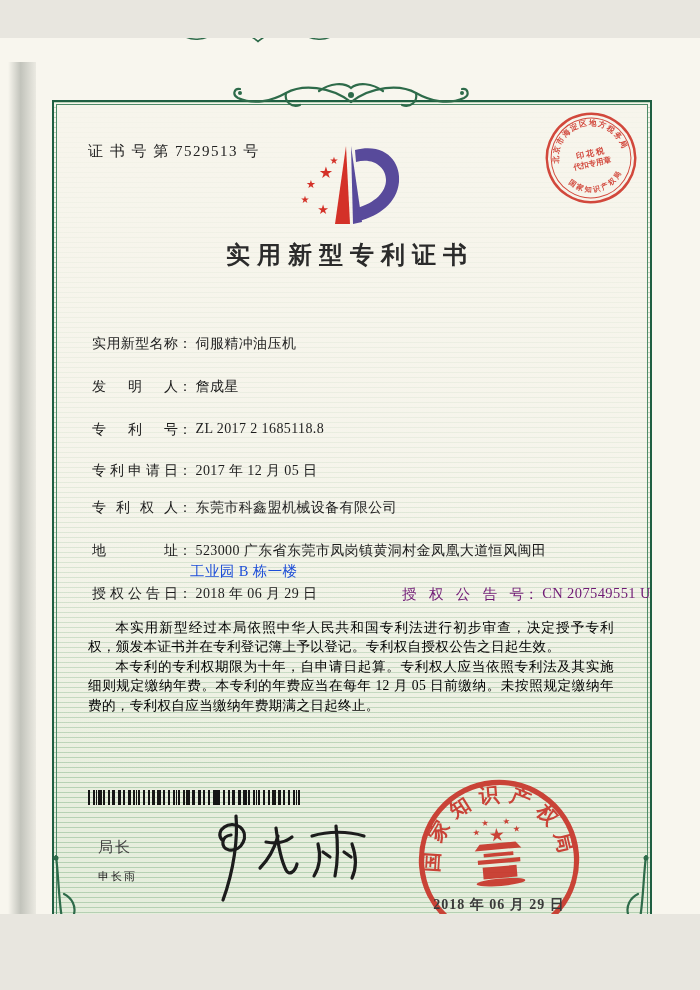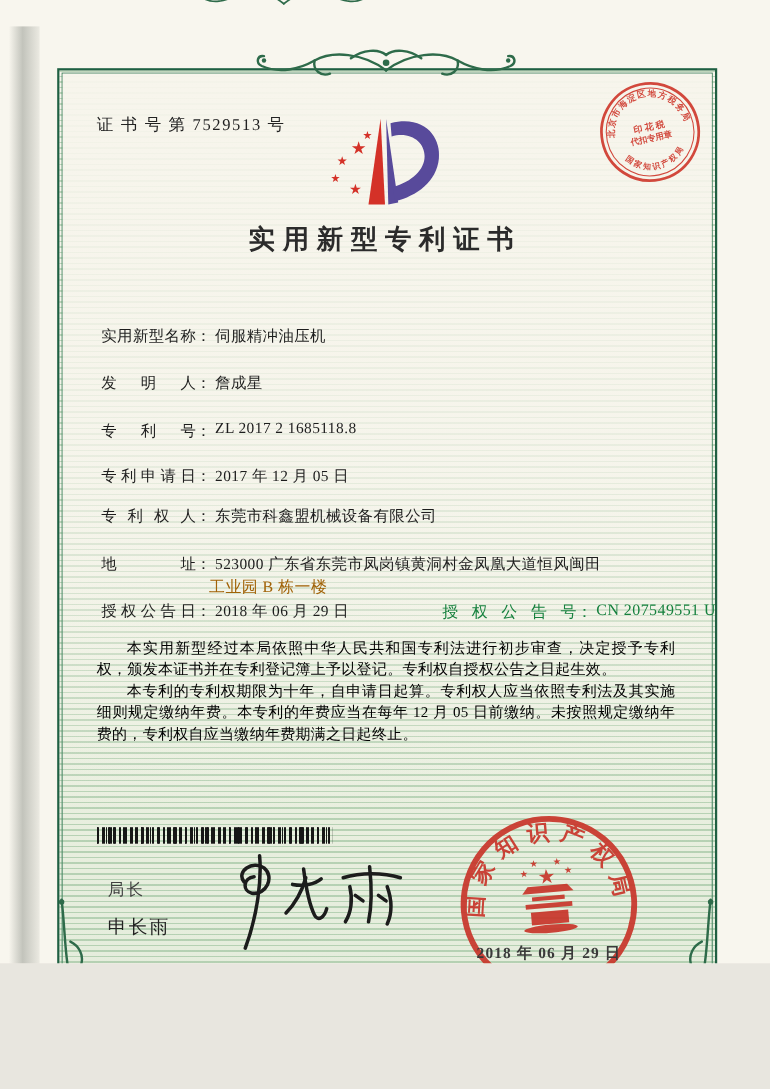--- a/index.html
+++ b/index.html
@@ -1,20 +1,21 @@
 <!DOCTYPE html>
 <html><head>
 <meta charset="utf-8">
 <style>
   html,body{margin:0;padding:0;background:#e8e6df;}
   .page{
     position:relative;width:700px;height:876px;overflow:hidden;
     background:#f8f6ee;
     font-family:"Liberation Serif","DejaVu Serif",serif;
     color:#2f2f2f;
+    margin-top:38px;
   }
   
   .left-shade{position:absolute;left:8px;top:24px;width:28px;height:966px;
     background:linear-gradient(90deg,rgba(120,126,118,0) 0%,rgba(120,126,118,0.42) 45%,rgba(120,126,118,0.10) 100%);}
   
   .outer-rule{position:absolute;left:26px;top:978px;width:674px;height:3px;
     border-top:2px solid #23523a;}
   
   .frame{position:absolute;left:52px;top:62px;width:596px;height:872px;
     border:2px solid #1f5f42;
@@ -30,32 +31,32 @@
   .abs{position:absolute;}
   .z{z-index:3;}
   .cert-no{left:88px;top:104px;font-size:15px;letter-spacing:1.5px;color:#222;}
   .title{left:52px;top:201px;width:596px;text-align:center;font-size:24px;font-weight:700;
     letter-spacing:7px;color:#2b2b2b;}
   .row{left:92px;width:540px;font-size:14px;color:#1d1d1d;}
   .flabel{display:inline-block;width:86px;text-align:justify;text-align-last:justify;vertical-align:top;}
   .flabel2{display:inline-block;width:122px;text-align:justify;text-align-last:justify;vertical-align:top;}
   .fcolon{display:inline-block;vertical-align:top;}
   .fvalue{display:inline-block;vertical-align:top;letter-spacing:0.4px;}
-  .addr2{left:190px;font-size:14.5px;color:#a16207;letter-spacing:0.4px;}
-  .row7-right{left:402px;width:250px;font-size:14.5px;color:#15803d;}
+  .addr2{left:190px;font-size:14.5px;color:#1d4ed8;letter-spacing:0.4px;}
+  .row7-right{left:402px;width:250px;font-size:14.5px;color:#701a75;}
   .paras{left:88px;top:580px;width:526px;font-size:13.6px;line-height:19.4px;
     color:#000000;text-align:justify;}
   .paras p{margin:0;text-indent:2em;letter-spacing:0.3px;}
   .barcode{left:88px;top:752px;width:214px;height:15px;
     background:
       repeating-linear-gradient(90deg,#161616 0 2px,rgba(0,0,0,0) 2px 5px),
       repeating-linear-gradient(90deg,#161616 0 1px,rgba(0,0,0,0) 1px 8px),
       repeating-linear-gradient(90deg,rgba(0,0,0,0) 0 11px,#161616 11px 14px,rgba(0,0,0,0) 14px 29px);}
   .role{left:98px;top:800px;font-size:15px;letter-spacing:2px;color:#404040;}
-  .dname{left:98px;top:831px;font-size:17px;letter-spacing:2px;color:#222;}
+  .dname{left:98px;top:831px;font-size:11px;letter-spacing:2px;color:#222;}
   .sig{left:196px;top:772px;}
   .seal{left:414px;top:737px;transform:rotate(-5deg);opacity:0.92;}
   .seal-date{left:414px;top:858px;width:170px;text-align:center;font-size:14px;
     letter-spacing:1px;color:#3a3a3a;font-weight:600;}
   .stamp{left:543px;top:72px;transform:rotate(-12deg);opacity:0.92;}
   .footer{left:52px;top:905px;width:596px;text-align:center;font-size:12.5px;color:#0f766e;letter-spacing:1px;}
   .orn-top{left:226px;top:40px;}
   .orn-top-crop{left:178px;top:-16px;}
   .orn-bl{left:44px;top:816px;}
   .orn-br{left:498px;top:816px;transform:scaleX(-1);}

